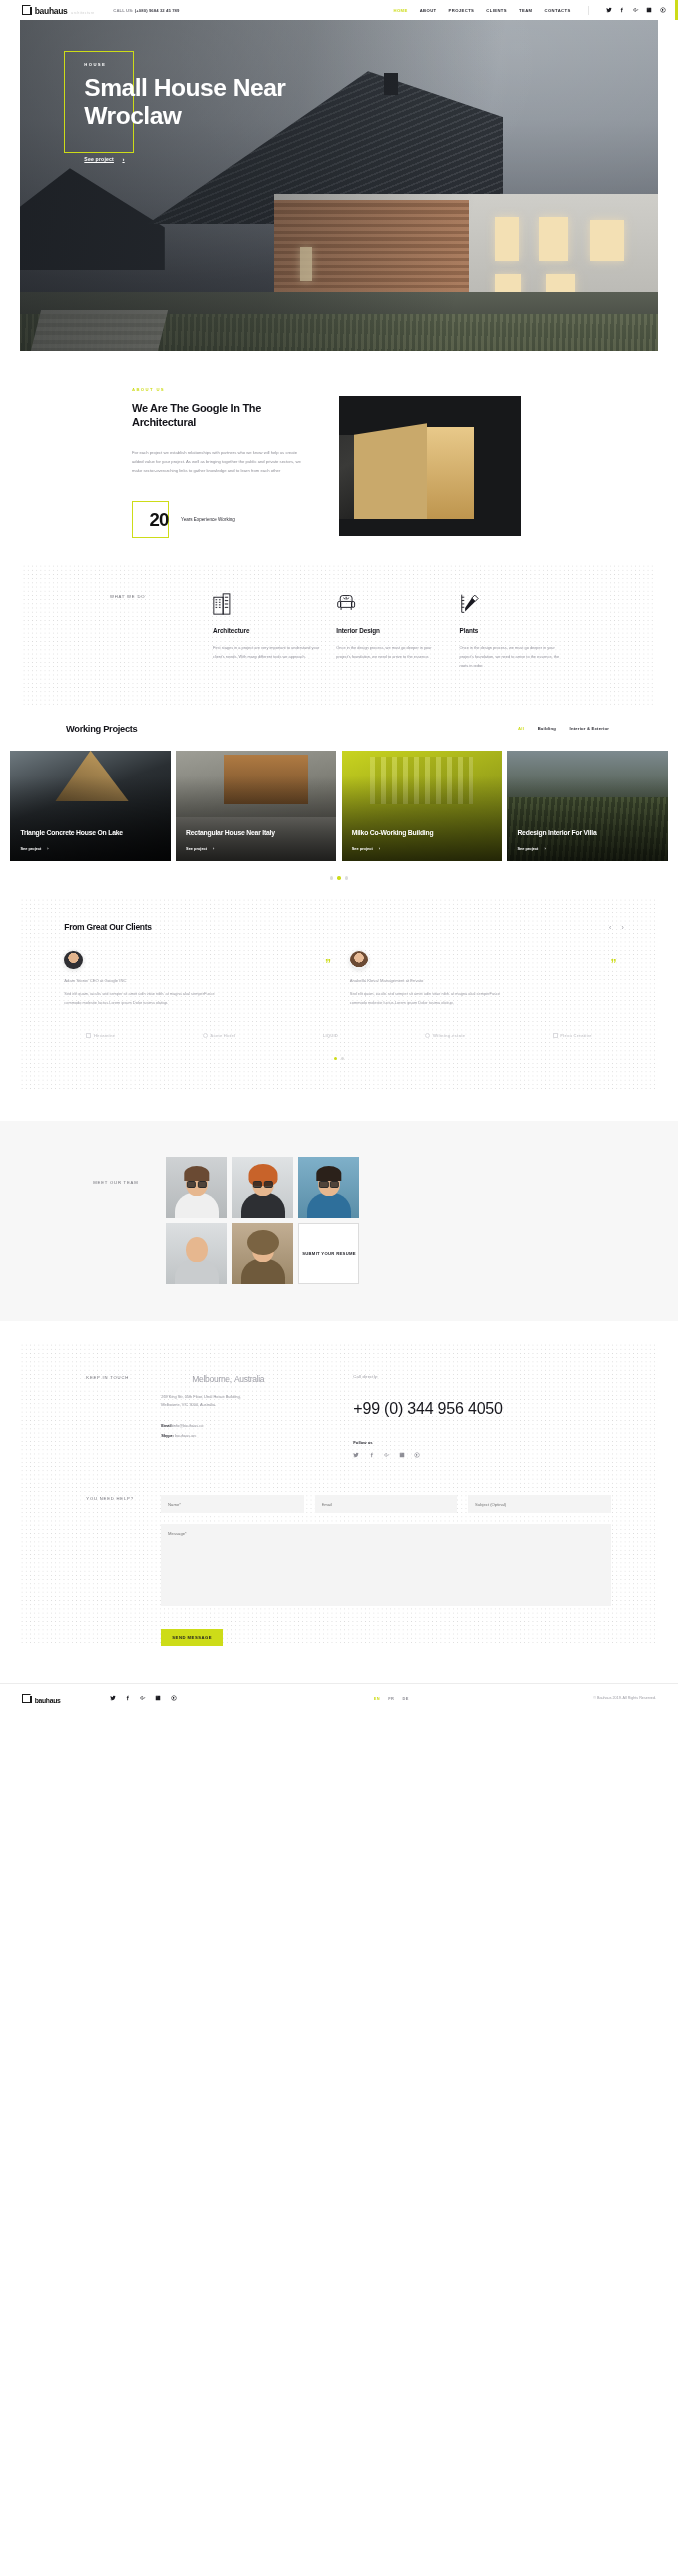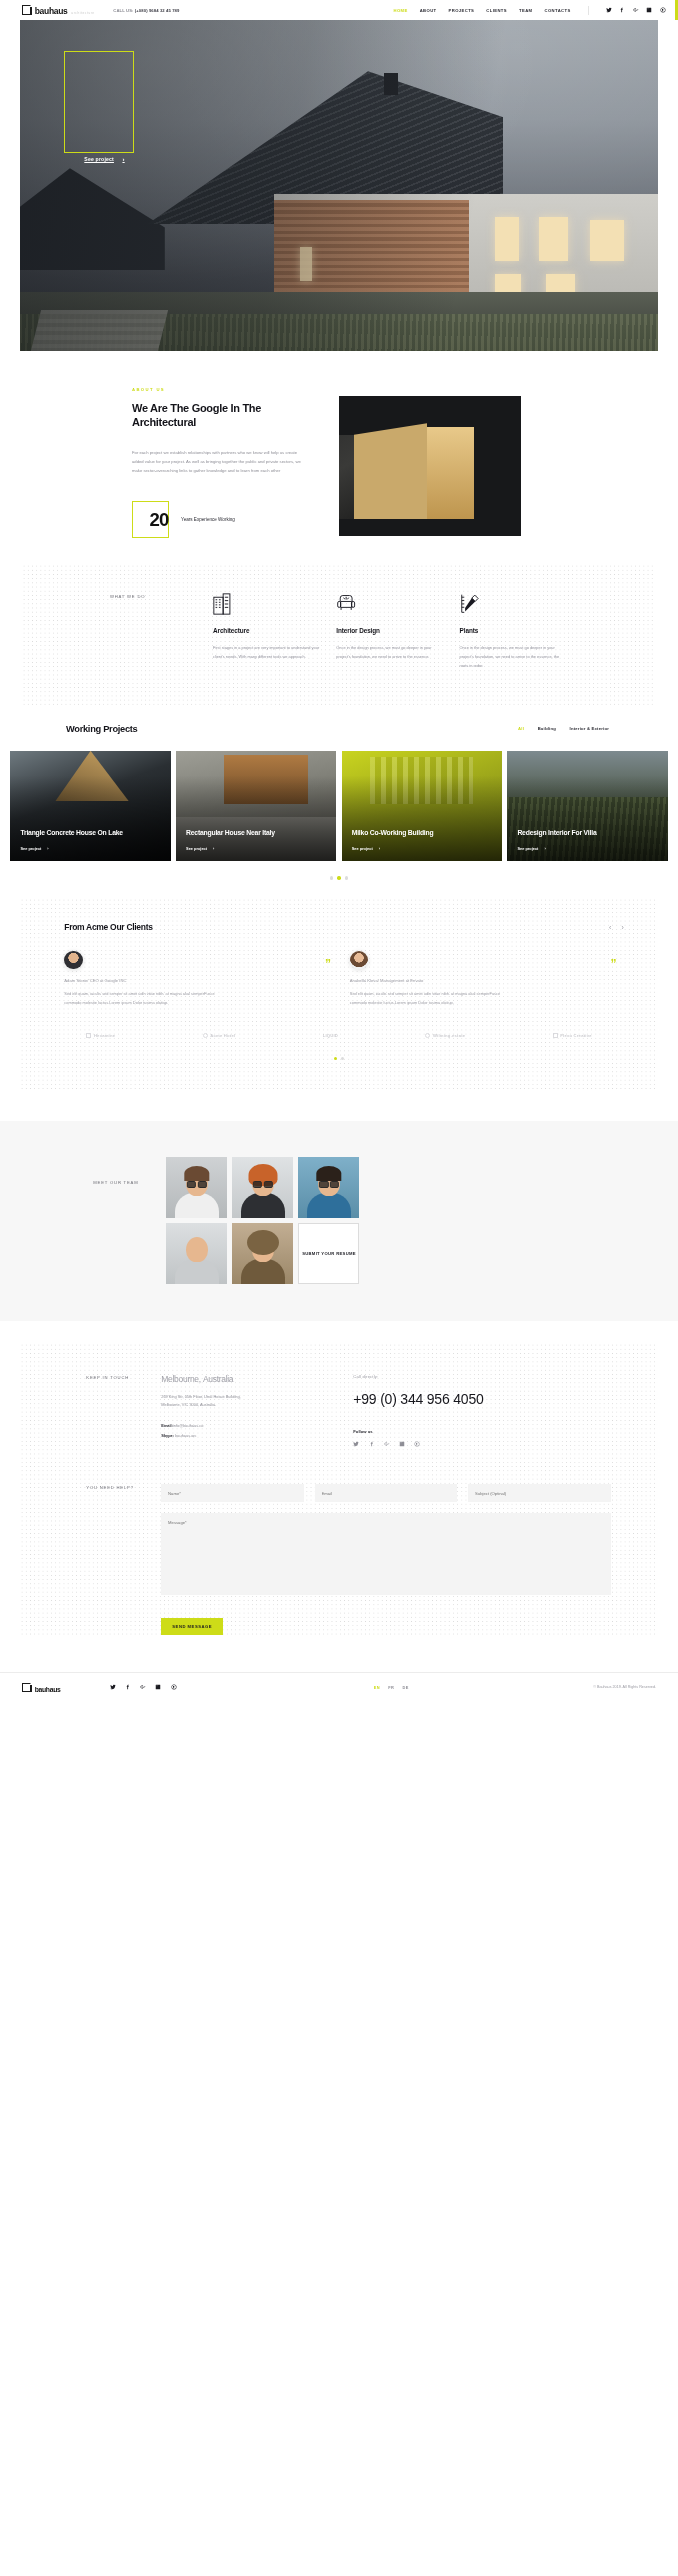--- a/index.html
+++ b/index.html
@@ -307,28 +307,28 @@
     display:flex; align-items:center; justify-content:center; text-align:center;
   }
   .team-submit span { font-size:4.2px; font-weight:700; line-height:1.7; color:#1d1d24; letter-spacing:0.3px;}
 
   
   .contact { margin: 22px 20.3px 0 20.3px; padding: 30.5px 0 0 0; }
   .contact-row { display:flex; padding-left: 66px; }
   .keep { width: 75px; }
   .keep-text { font-size:4.2px; line-height:1.75; letter-spacing:0.8px; color:#6d6d75;}
   .addr { width: 170px; }
-  .addr-city { font-size: 8.5px; font-weight: 700; color:#17171d; letter-spacing:-0.3px;}
+  .addr-city { font-size: 8.5px; font-weight: 700; color:#17171d; letter-spacing:-0.3px;margin-left:31px;}
   .addr-city span { font-weight: 400; color:#a0a0a8;}
   .addr-lines { margin-top: 9.3px; font-size:3.9px; line-height:2.1; color:#8e8e96;}
   .addr-meta { margin-top: 12px; font-size:3.9px; line-height:2.4; color:#8e8e96;}
   .addr-meta b { color:#2a2a32; }
   .callcol { padding-left: 22px; }
   .call-label { font-size:4.1px; color:#9a9aa2; letter-spacing:0.2px;}
-  .call-num { margin-top:12px; font-size: 14px; font-weight: 400; color:#17171d; letter-spacing:-0.2px;}
+  .call-num { margin-top:21px; font-size: 16px; font-weight: 400; color:#17171d; letter-spacing:-0.2px;}
   .follow-label { margin-top: 22px; font-size:4.2px; font-weight:700; color:#2a2a32;}
   .follow-icons { margin-top:7.6px; display:flex; gap:9.3px; color:#8e8e96;}
   .follow-icons .si { width:6px; height:6px; display:block;}
   .follow-icons .si svg{width:100%;height:100%;fill:currentColor;display:block;}
 
   .form-row { display:flex; padding-left: 66px; margin-top: 37px; }
   .form-head { width: 75px; }
   .form-rule { width: 22px; height:1.3px; background:#cddc18; margin-bottom:7.6px;}
   .form-head-text { font-size:4.2px; line-height:1.75; letter-spacing:0.8px; color:#6d6d75;}
   .form-fields { flex:1; padding-right: 47px;}
@@ -432,20 +432,24 @@
     <div class="h-win" style="left:570px;top:200px;width:34px;height:41px;"></div>
     <div class="h-win" style="left:475px;top:254px;width:25.4px;height:39px;"></div>
     <div class="h-win" style="left:526px;top:254px;width:29px;height:39px;"></div>
     <div class="h-win" style="left:280px;top:227px;width:12px;height:34px;opacity:.85"></div>
     <div class="h-ground"></div>
     <div class="h-grass"></div>
     <div class="h-path"></div>
     <div class="hero-shade"></div>
 
     <div class="hero-frame"></div>
+    <div class="hero-content">
+      <div class="hero-eyebrow">HOUSE</div>
+      <div class="hero-title">Small House Near Wroclaw</div>
+    </div>
     <a class="hero-cta" href="#">
       <span>See project</span>
       <span class="arr">›</span>
     </a>
   </div>
 
   <div class="about">
     <div class="about-left">
       <div class="eyebrow">ABOUT US</div>
       <div class="about-title">We Are The Google In The Architectural</div>
@@ -572,21 +576,21 @@
     </div>
     <div class="dotsnav">
       <i></i>
       <i class="on"></i>
       <i></i>
     </div>
   </div>
 
   <div class="testi-wrap dots">
     <div class="testi-head">
-      <div class="testi-title">From Acme Our Clients</div>
+      <div class="testi-title">From Great Our Clients</div>
       <div class="testi-arrows">
         <span>‹</span>
         <span>›</span>
       </div>
     </div>
     <div class="testi-row">
       <div class="testi-card">
         <span class="quote-mark">”</span>
         <div class="testi-avatar av1"></div>
         <div class="testi-name">

